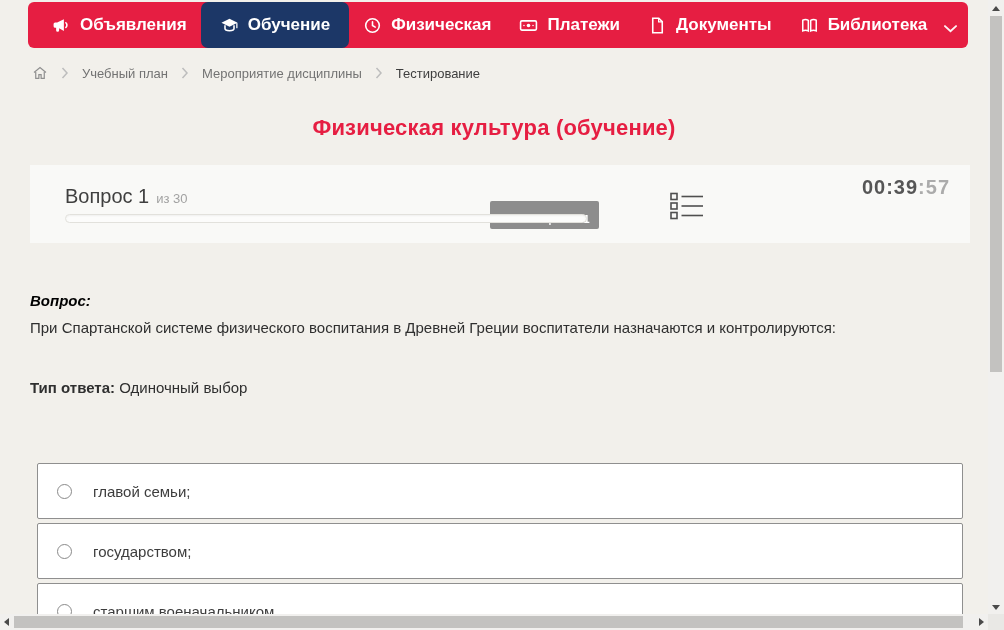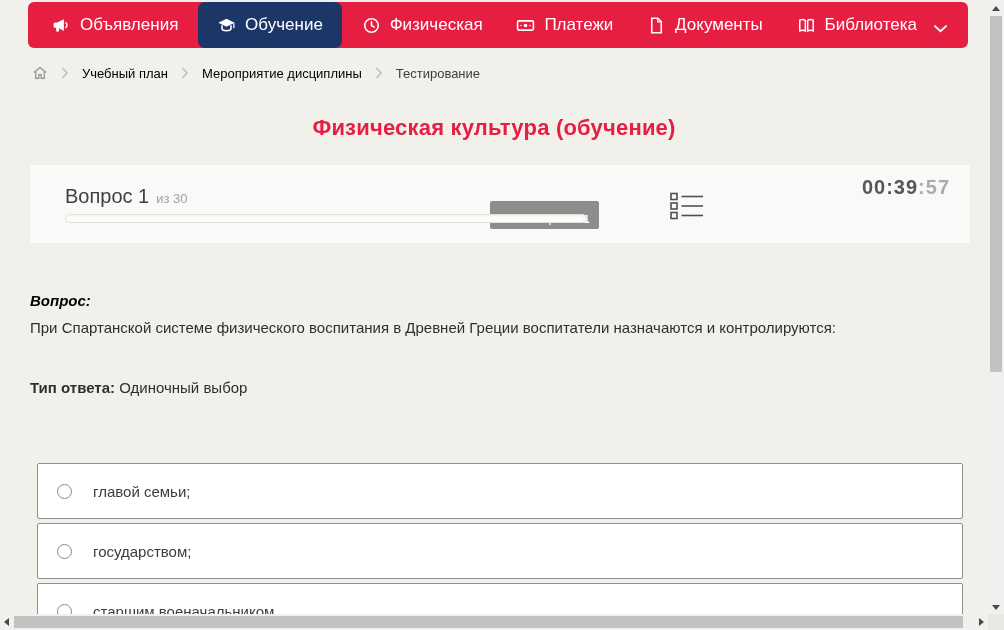--- a/index.html
+++ b/index.html
@@ -9,35 +9,35 @@
     -webkit-font-smoothing:antialiased;
   }
   
   .navbar{
     position:absolute;left:28px;top:2px;width:940px;height:46px;
     background:#e61e42;border-radius:6px;display:flex;align-items:stretch;
     justify-content:space-between;padding:0 10px;box-sizing:border-box;
   }
   .nav-item{
     display:flex;align-items:center;gap:9px;padding:0 14px;color:#fff;
-    font-size:17px;font-weight:normal;cursor:pointer;white-space:nowrap;
+    font-size:17px;font-weight:bold;cursor:pointer;white-space:nowrap;
   }
   .nav-item.active{background:#1c3767;border-radius:7px;padding:0 19px;}
   .nav-item svg{width:19px;height:19px;flex:0 0 auto;}
   .nav-item .chev{width:13px;height:13px;margin-left:5px;opacity:.95;}
   
   .breadcrumb{
     position:absolute;left:32px;top:63px;display:flex;align-items:center;
     gap:13px;font-size:13px;height:20px;
   }
   .home-ic{color:#8f8f8f;display:flex;align-items:center;}
   .home-ic svg{width:16px;height:16px;}
   .crumb-sep{color:#bdbdbd;display:flex;align-items:center;}
   .crumb-sep svg{width:8px;height:12px;}
-  .crumb-link{color:#000000;cursor:pointer;}
+  .crumb-link{color:#737373;cursor:pointer;}
   .crumb-current{color:#3e3e3e;}
   
   .page-title{
     position:absolute;left:0;top:115px;width:988px;text-align:center;
     font-size:22px;font-weight:bold;color:#e61e42;letter-spacing:.2px;
   }
   
   .quiz-header{position:absolute;left:30px;top:165px;width:940px;height:78px;background:#f9f9f7;}
   .q-label-row{position:absolute;left:35px;top:20px;display:flex;align-items:baseline;}
   .q-num{font-size:20px;color:#3f3f3f;}

